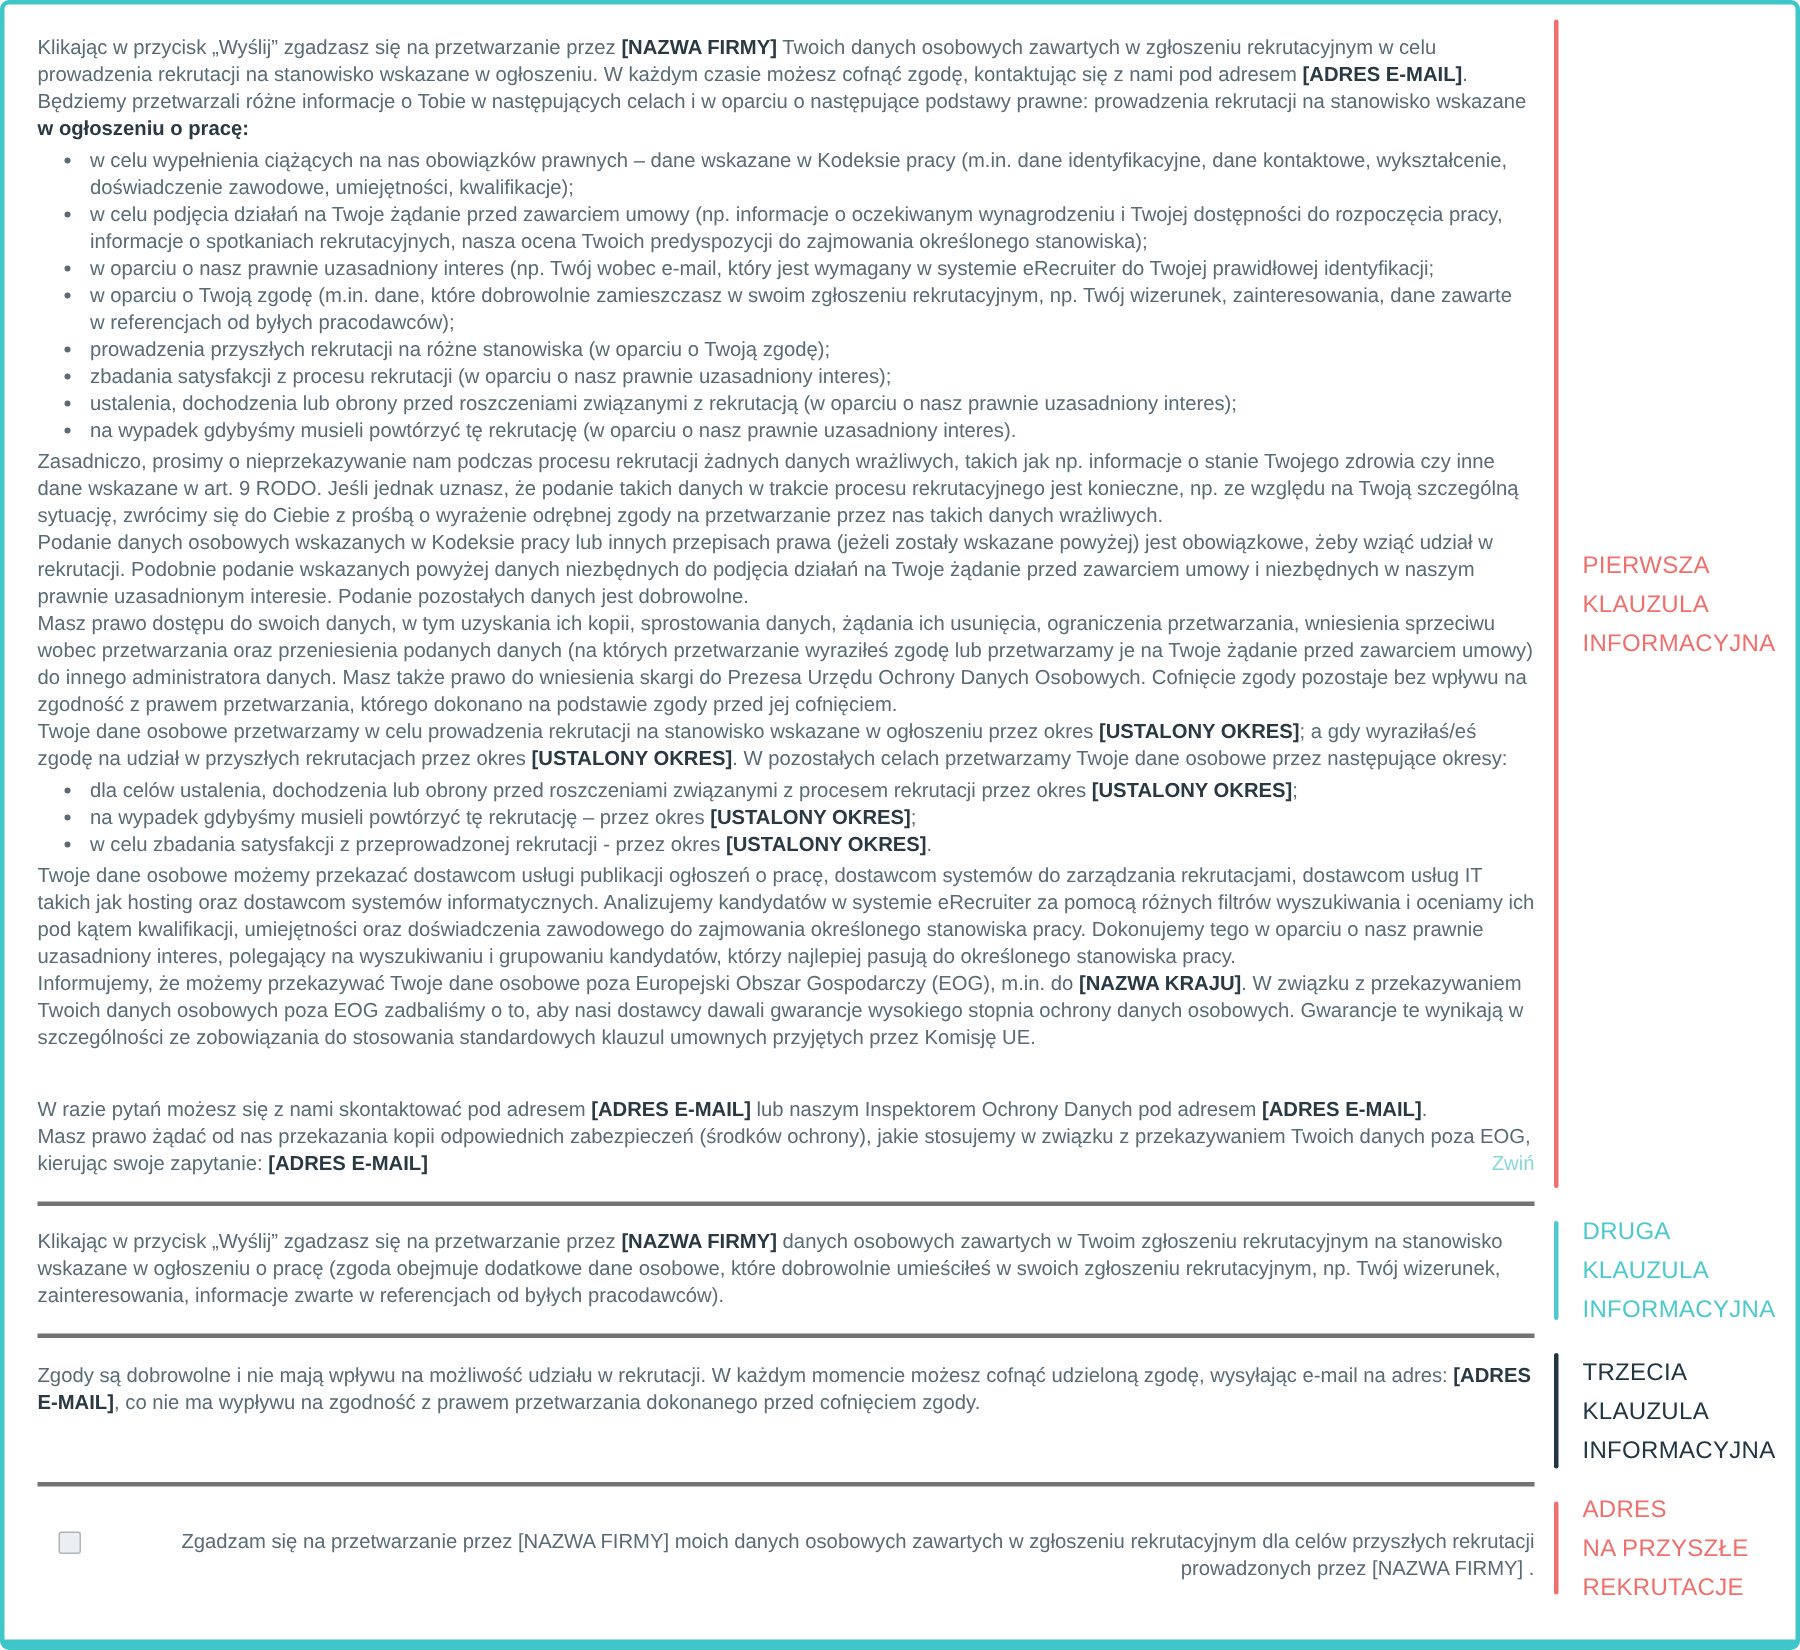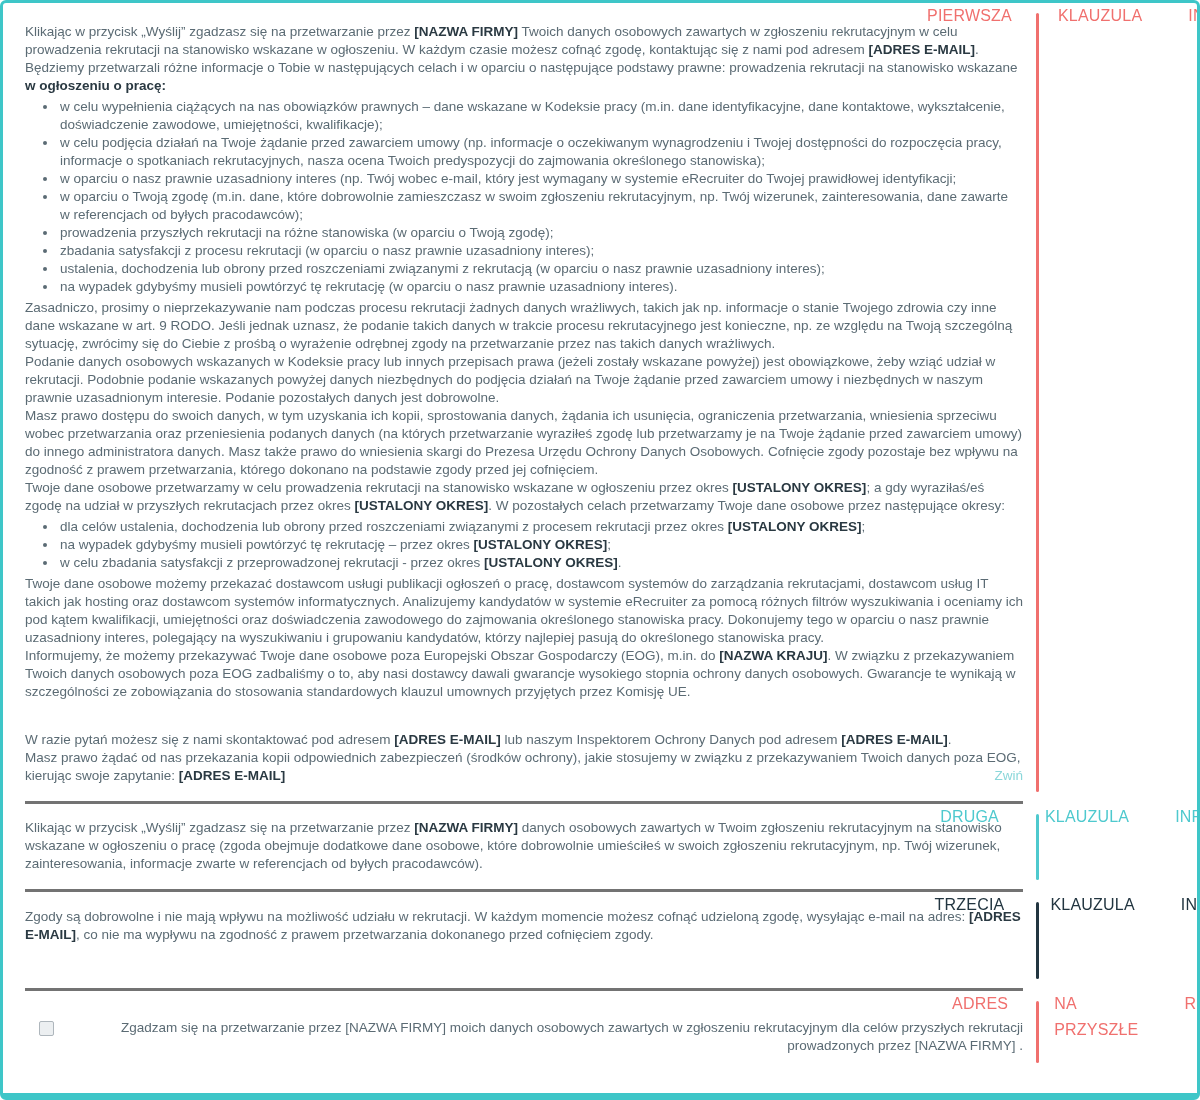--- a/index.html
+++ b/index.html
@@ -30,24 +30,23 @@
     position:absolute; right:0; bottom:0;
     color:#8BD7DA; cursor:pointer; font-size:13.5px;
   }
   .sec-line {
     width:3px; flex:0 0 auto; border-radius:2px;
     background:var(--accent,#ccc);
     margin:10px 16px 12px 13px;
   }
   .sec-label {
     width:134px; flex:0 0 auto;
-    display:flex; flex-direction:row; justify-content:center;
+    display:flex; flex-direction:column; justify-content:center;
     color:var(--accent,#333); font-size:16px; line-height:26px;
     letter-spacing:.2px;
-    gap:46px;
   }
   .consent-row { display:flex; align-items:flex-start;text-align:right; }
   .checkbox {
     width:13px; height:13px; flex:0 0 auto;
     margin:2px 12px 0 14px;
     background:#ECEFF1; border:1px solid #AEB6BC; border-radius:2px;
     cursor:pointer;
   }
 </style>
 </head>

